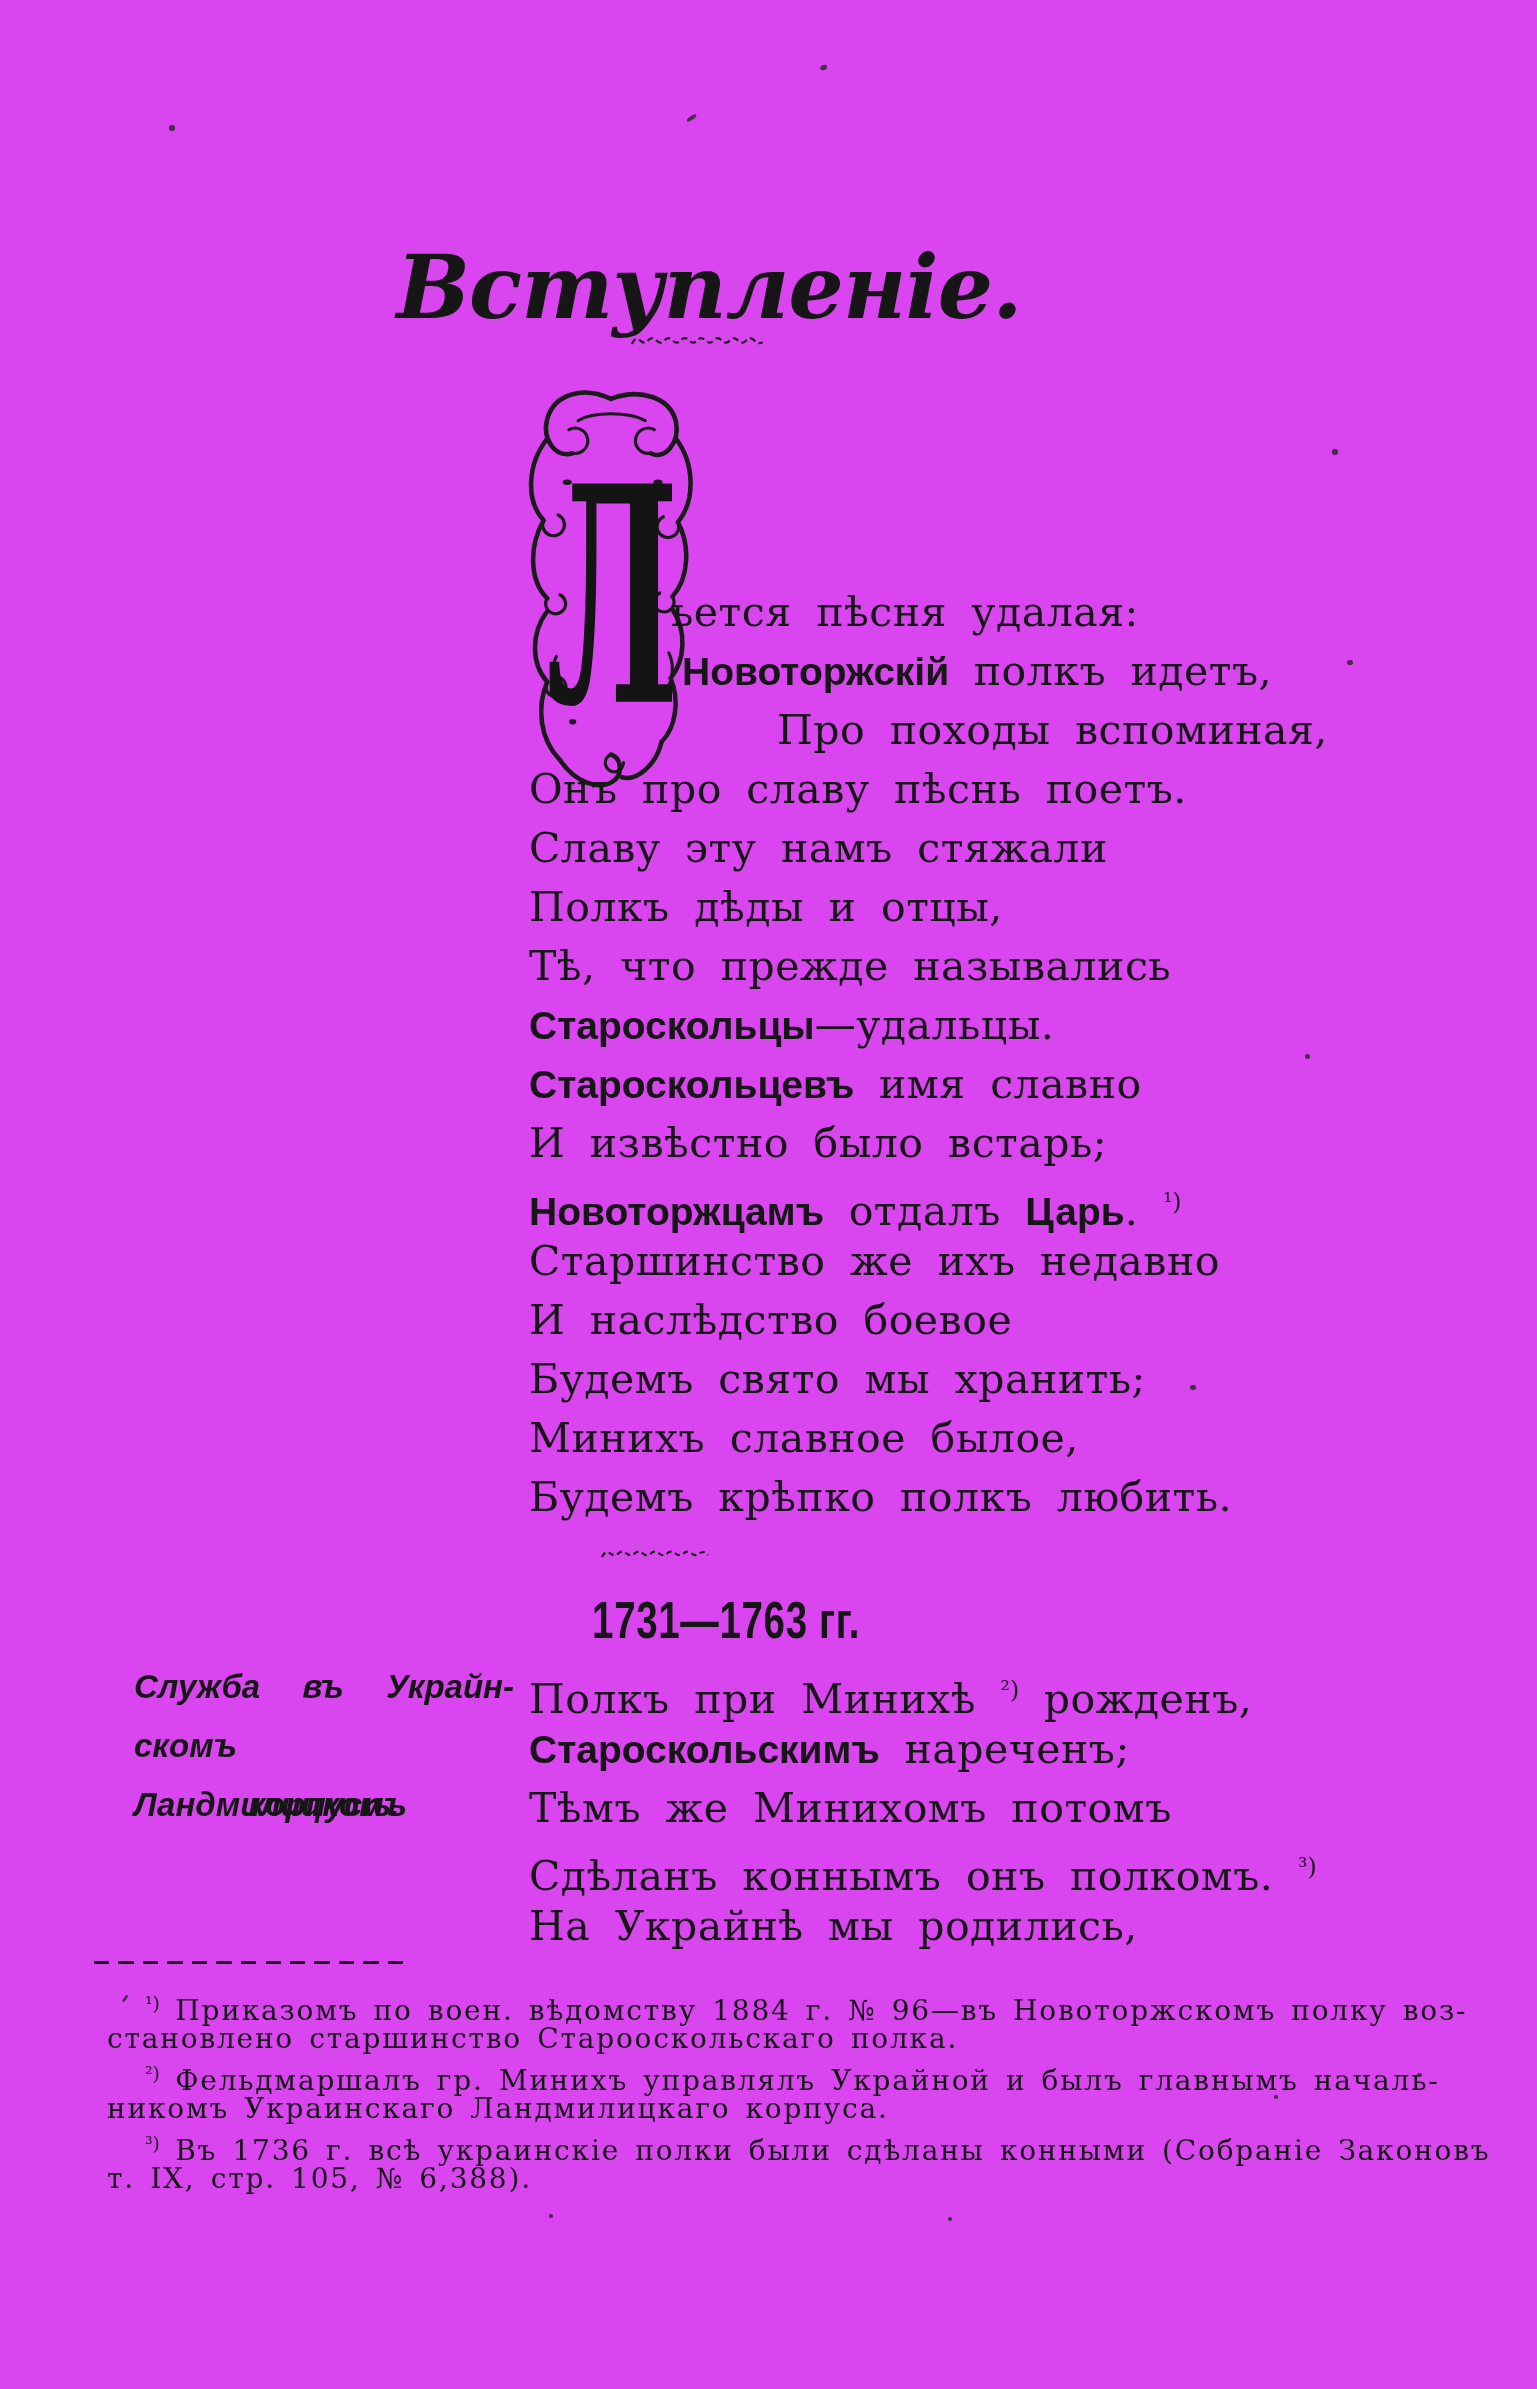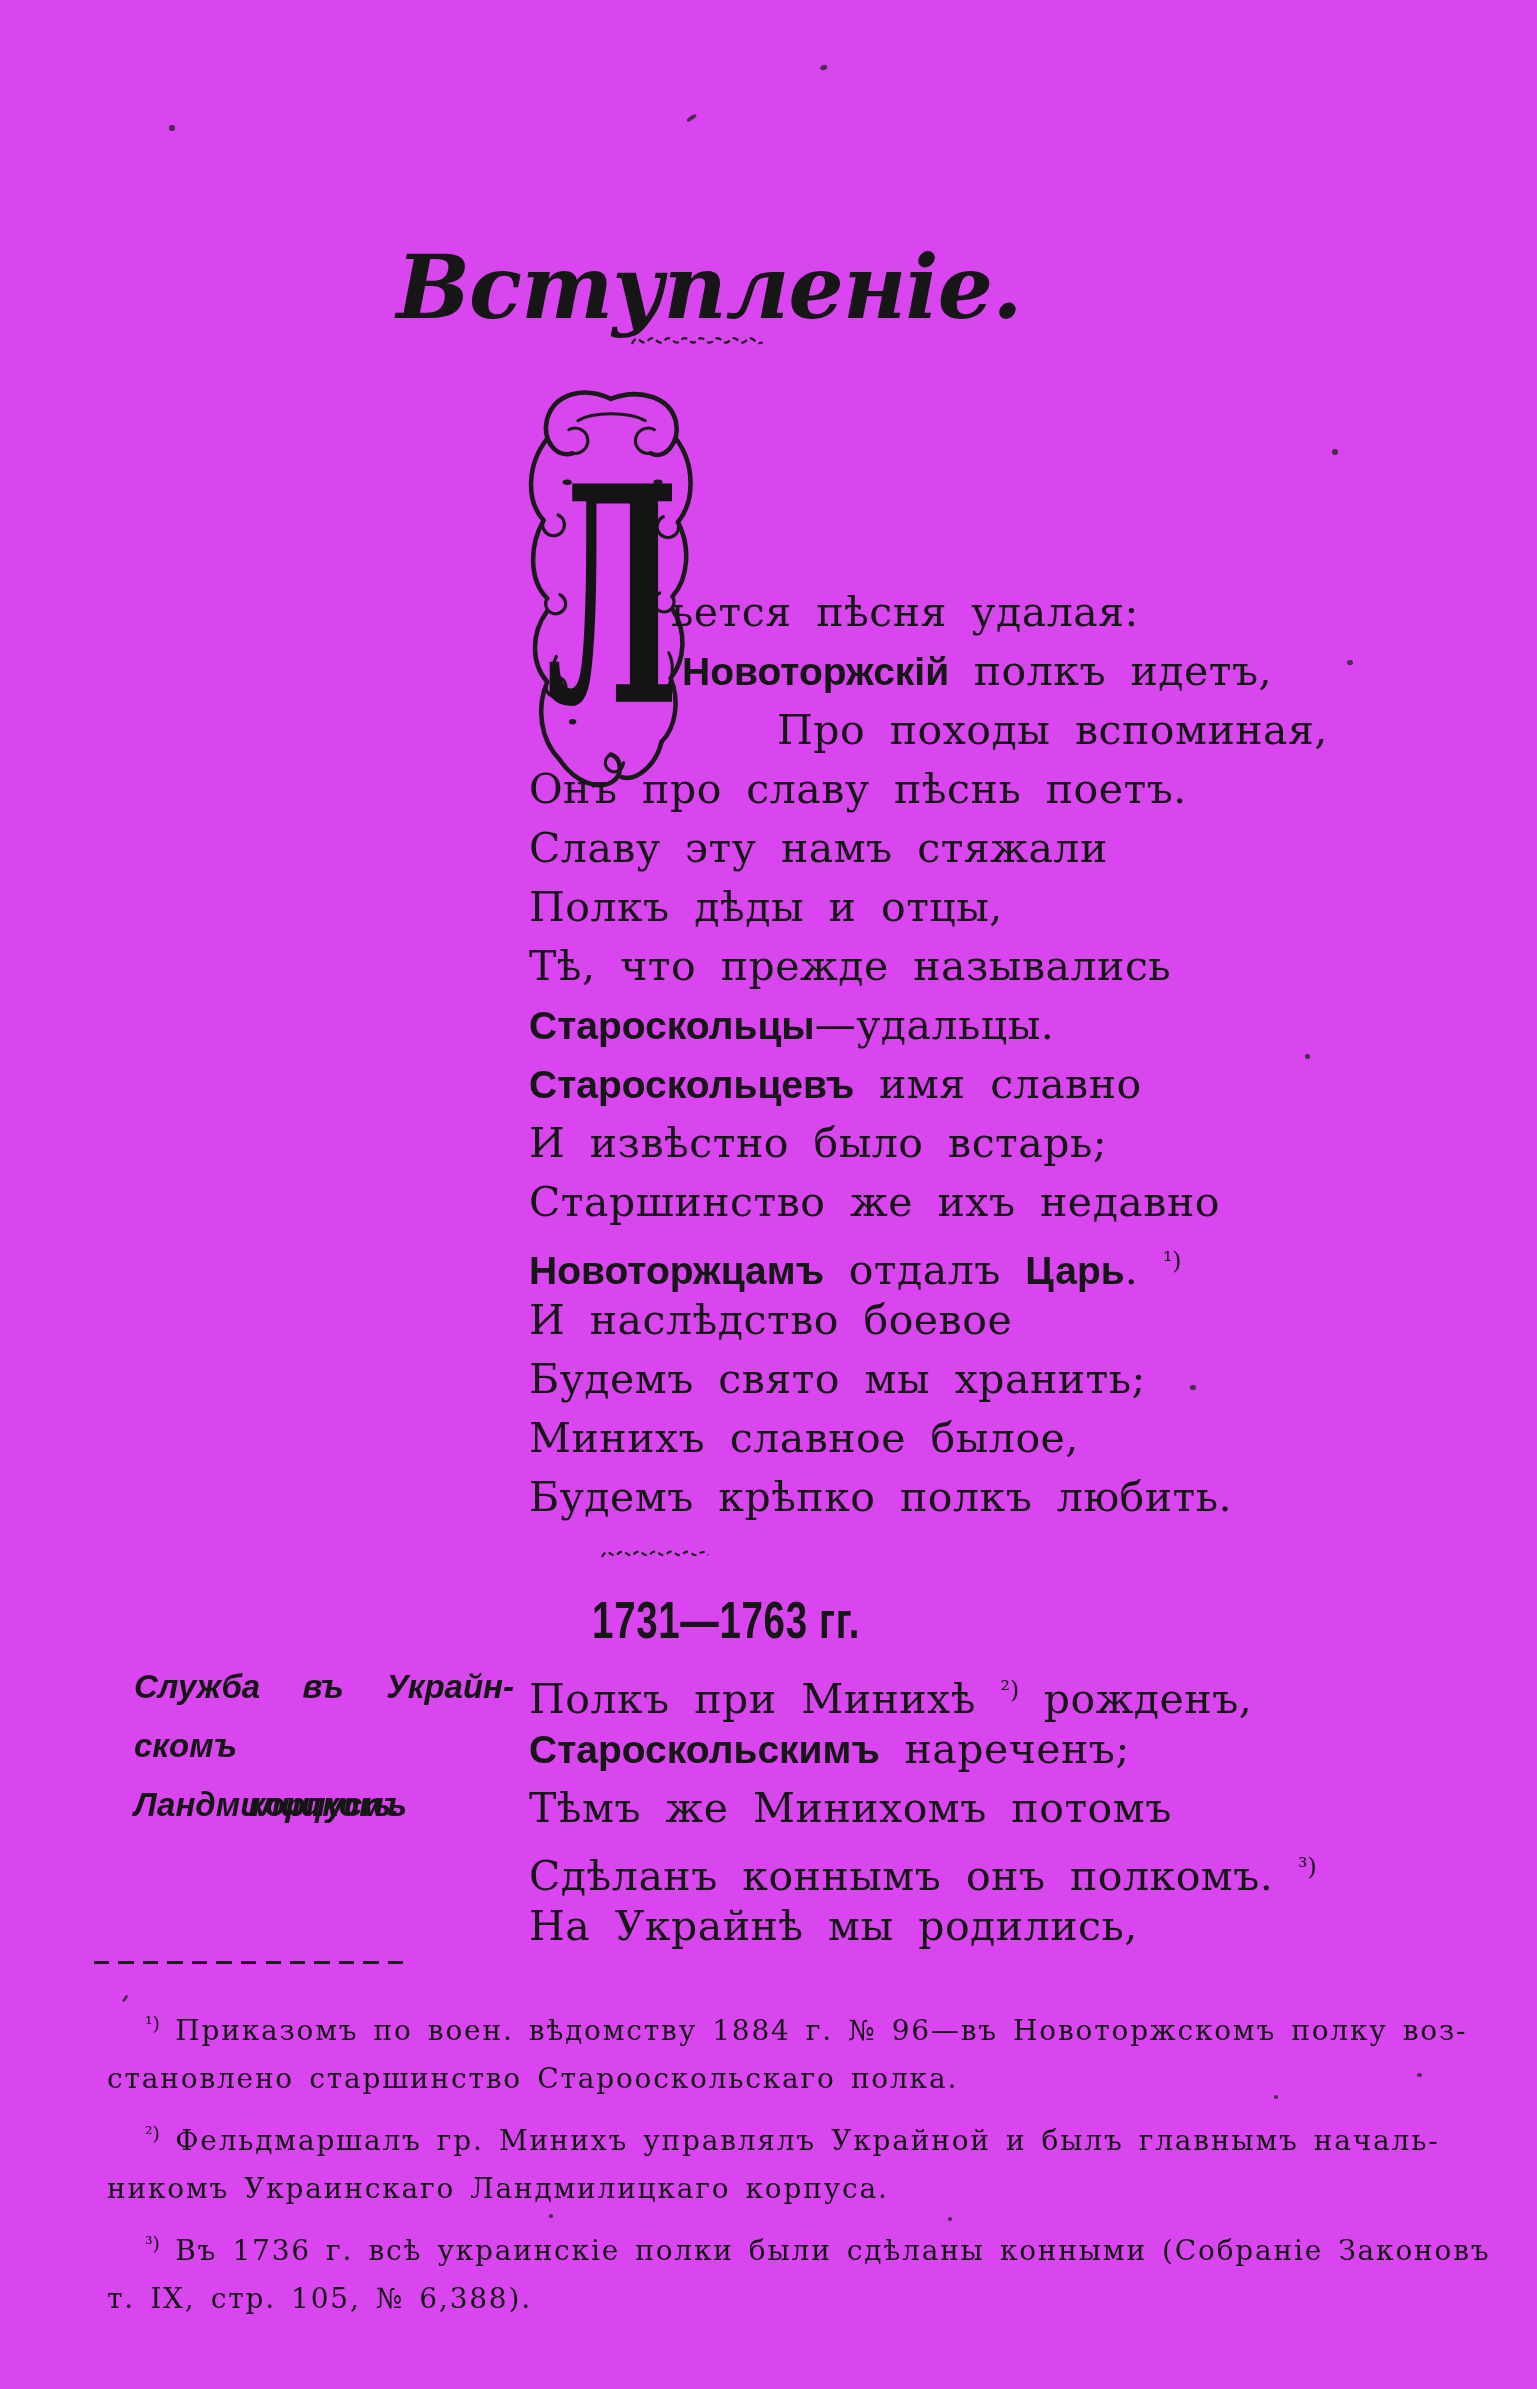--- a/index.html
+++ b/index.html
@@ -40,21 +40,21 @@
   .just{text-align:justify;text-align-last:justify;}
   .ctr{text-align:center;}
   .fnrule{
     position:absolute;left:94px;top:1961px;width:314px;height:2.7px;
     background:repeating-linear-gradient(90deg,#1b1b1b 0 15.4px,transparent 15.4px 24.5px);
   }
   .fnotes{
     position:absolute;left:107px;top:1986px;width:1345px;
     font-size:28px;line-height:35px;letter-spacing:1.8px;word-spacing:4.5px;
   }
-  .fnline{white-space:pre;height:35px;margin-top:20px;}
+  .fnline{white-space:pre;height:35px;}
   .fn-first{padding-left:38px;}
   .fnm{font-size:19px;vertical-align:super;letter-spacing:0;}
   .speck{position:absolute;background:#262626;border-radius:50%;opacity:.8;}
   svg text{font-family:"DejaVu Serif",serif;font-weight:bold;fill:#141414;}
   .flo{fill:none;stroke:#1a1a1a;stroke-linecap:round;}
 </style>
 </head>
 <body>
 
 <div class="page">
@@ -103,22 +103,22 @@
     <div class="pline p1l0"><span>ьется пѣсня удалая:</span></div>
     <div class="pline p1l1"><span class="w">Новоторжскій</span><span> полкъ идетъ,</span></div>
     <div class="pline p1l2"><span>Про походы вспоминая,</span></div>
     <div class="pline"><span>Онъ про славу пѣснь поетъ.</span></div>
     <div class="pline"><span>Славу эту намъ стяжали</span></div>
     <div class="pline"><span>Полкъ дѣды и отцы,</span></div>
     <div class="pline"><span>Тѣ, что прежде назывались</span></div>
     <div class="pline"><span class="w">Староскольцы</span><span>—удальцы.</span></div>
     <div class="pline"><span class="w">Староскольцевъ</span><span> имя славно</span></div>
     <div class="pline"><span>И извѣстно было встарь;</span></div>
+    <div class="pline"><span class="w">Новоторжцамъ</span><span> отдалъ </span><span class="w">Царь</span><span>. </span><sup class="ref">¹)</sup></div>
     <div class="pline"><span>Старшинство же ихъ недавно</span></div>
-    <div class="pline"><span class="w">Новоторжцамъ</span><span> отдалъ </span><span class="w">Царь</span><span>. </span><sup class="ref">¹)</sup></div>
     <div class="pline"><span>И наслѣдство боевое</span></div>
     <div class="pline"><span>Будемъ свято мы хранить;</span></div>
     <div class="pline"><span>Минихъ славное былое,</span></div>
     <div class="pline"><span>Будемъ крѣпко полкъ любить.</span></div>
   </div>
 
   <div class="squiggle2">
     <svg width="118" height="14.5" viewBox="0 0 130 16">
       <path d="M2,10 q4,-8 9,-4 t9,0 t9,0 t9,0 t9,0 t9,0 t9,0 t9,0 t9,0 t9,0 t9,0 t9,0 t9,2" fill="none" stroke="#1d1d1d" stroke-width="2.4" stroke-dasharray="6 4"></path>
     </svg>

